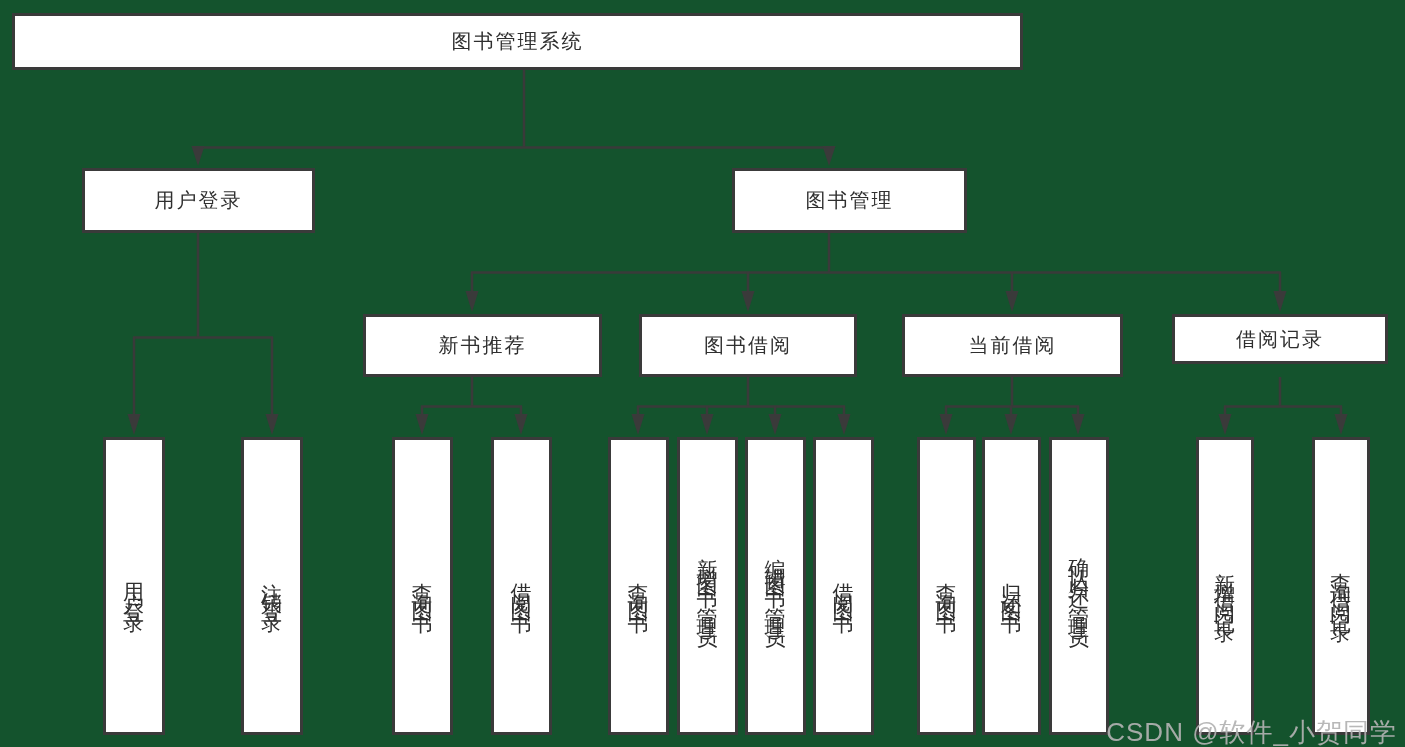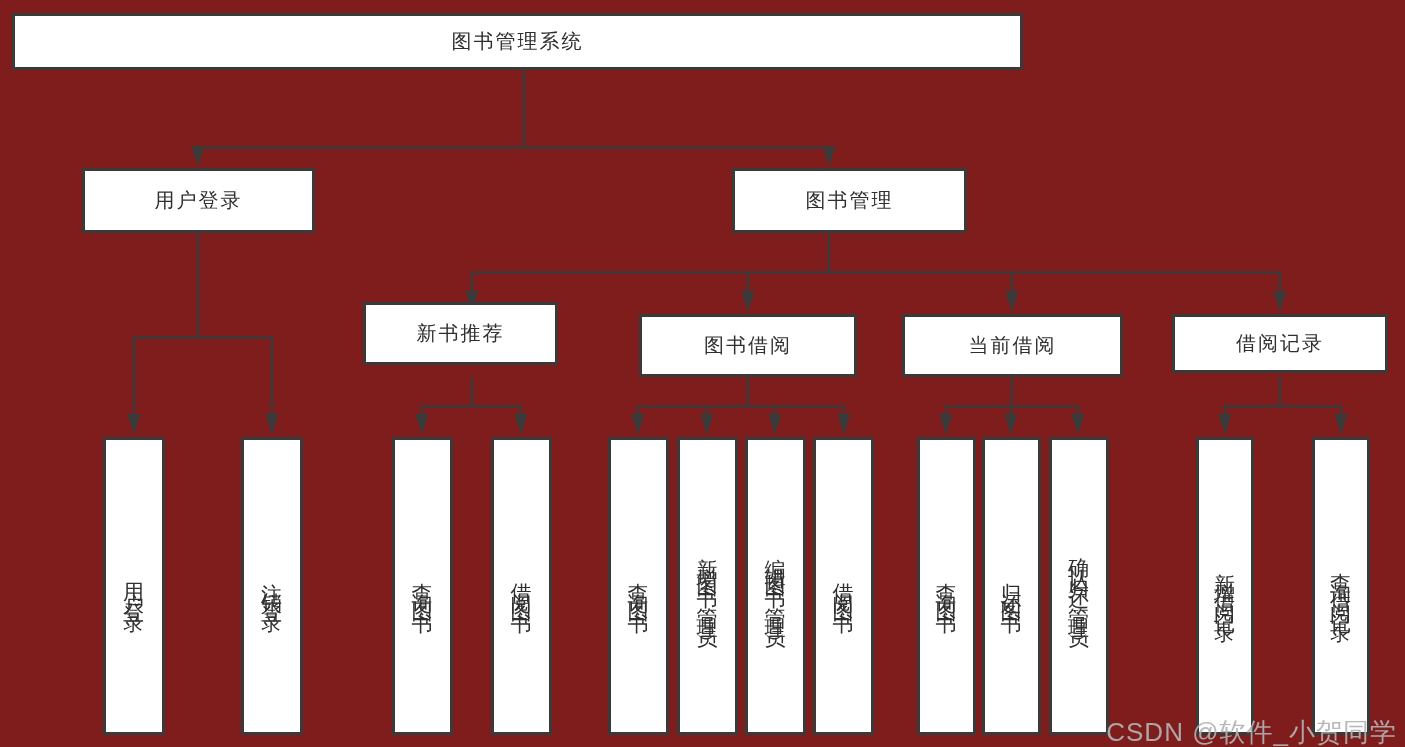--- a/index.html
+++ b/index.html
@@ -1,20 +1,20 @@
 <!DOCTYPE html>
 <html><head>
 <meta charset="utf-8">
 <style>
   html, body { margin: 0; padding: 0; background: #ffffff; }
   #stage {
     position: relative;
     width: 1405px;
     height: 747px;
-    background: #7f1d1d;
+    background: #14532d;
     font-family: "Liberation Sans", sans-serif;
     overflow: hidden;
   }
   #wires {
     position: absolute;
     left: 0; top: 0;
     width: 1405px; height: 747px;
     z-index: 1;
   }
   .box {
@@ -38,24 +38,24 @@
     letter-spacing: 10px;
     line-height: 1;
     white-space: normal;
   }
   
   .n-root { left: 12px;  top: 13px;  width: 1011px; height: 57px; }
   
   .n-user { left: 82px;  top: 168px; width: 233px; height: 65px; }
   .n-mgmt { left: 712px; top: 168px; width: 235px; height: 65px; margin-left: 20px; }
   
-  .n-rec  { left: 363px;  top: 302px; width: 195px; height: 63px; }
+  .n-rec  { left: 363px;  top: 314px; width: 239px; height: 63px; }
   .n-bor  { left: 639px;  top: 314px; width: 218px; height: 63px; }
   .n-cur  { left: 902px;  top: 314px; width: 221px; height: 63px; }
-  .n-recd { left: 1172px; top: 314px; width: 216px; height: 59px; }
+  .n-recd { left: 1172px; top: 314px; width: 216px; height: 50px; }
   
   .lf { top: 437px; height: 298px; }
   .n-a1 { left: 103px;  width: 62px; }
   .n-a2 { left: 241px;  width: 62px; }
   .n-b1 { left: 392px;  width: 61px; }
   .n-b2 { left: 491px;  width: 61px; }
   .n-c1 { left: 608px;  width: 61px; }
   .n-c2 { left: 677px;  width: 61px; }
   .n-c3 { left: 745px;  width: 61px; }
   .n-c4 { left: 813px;  width: 61px; }

